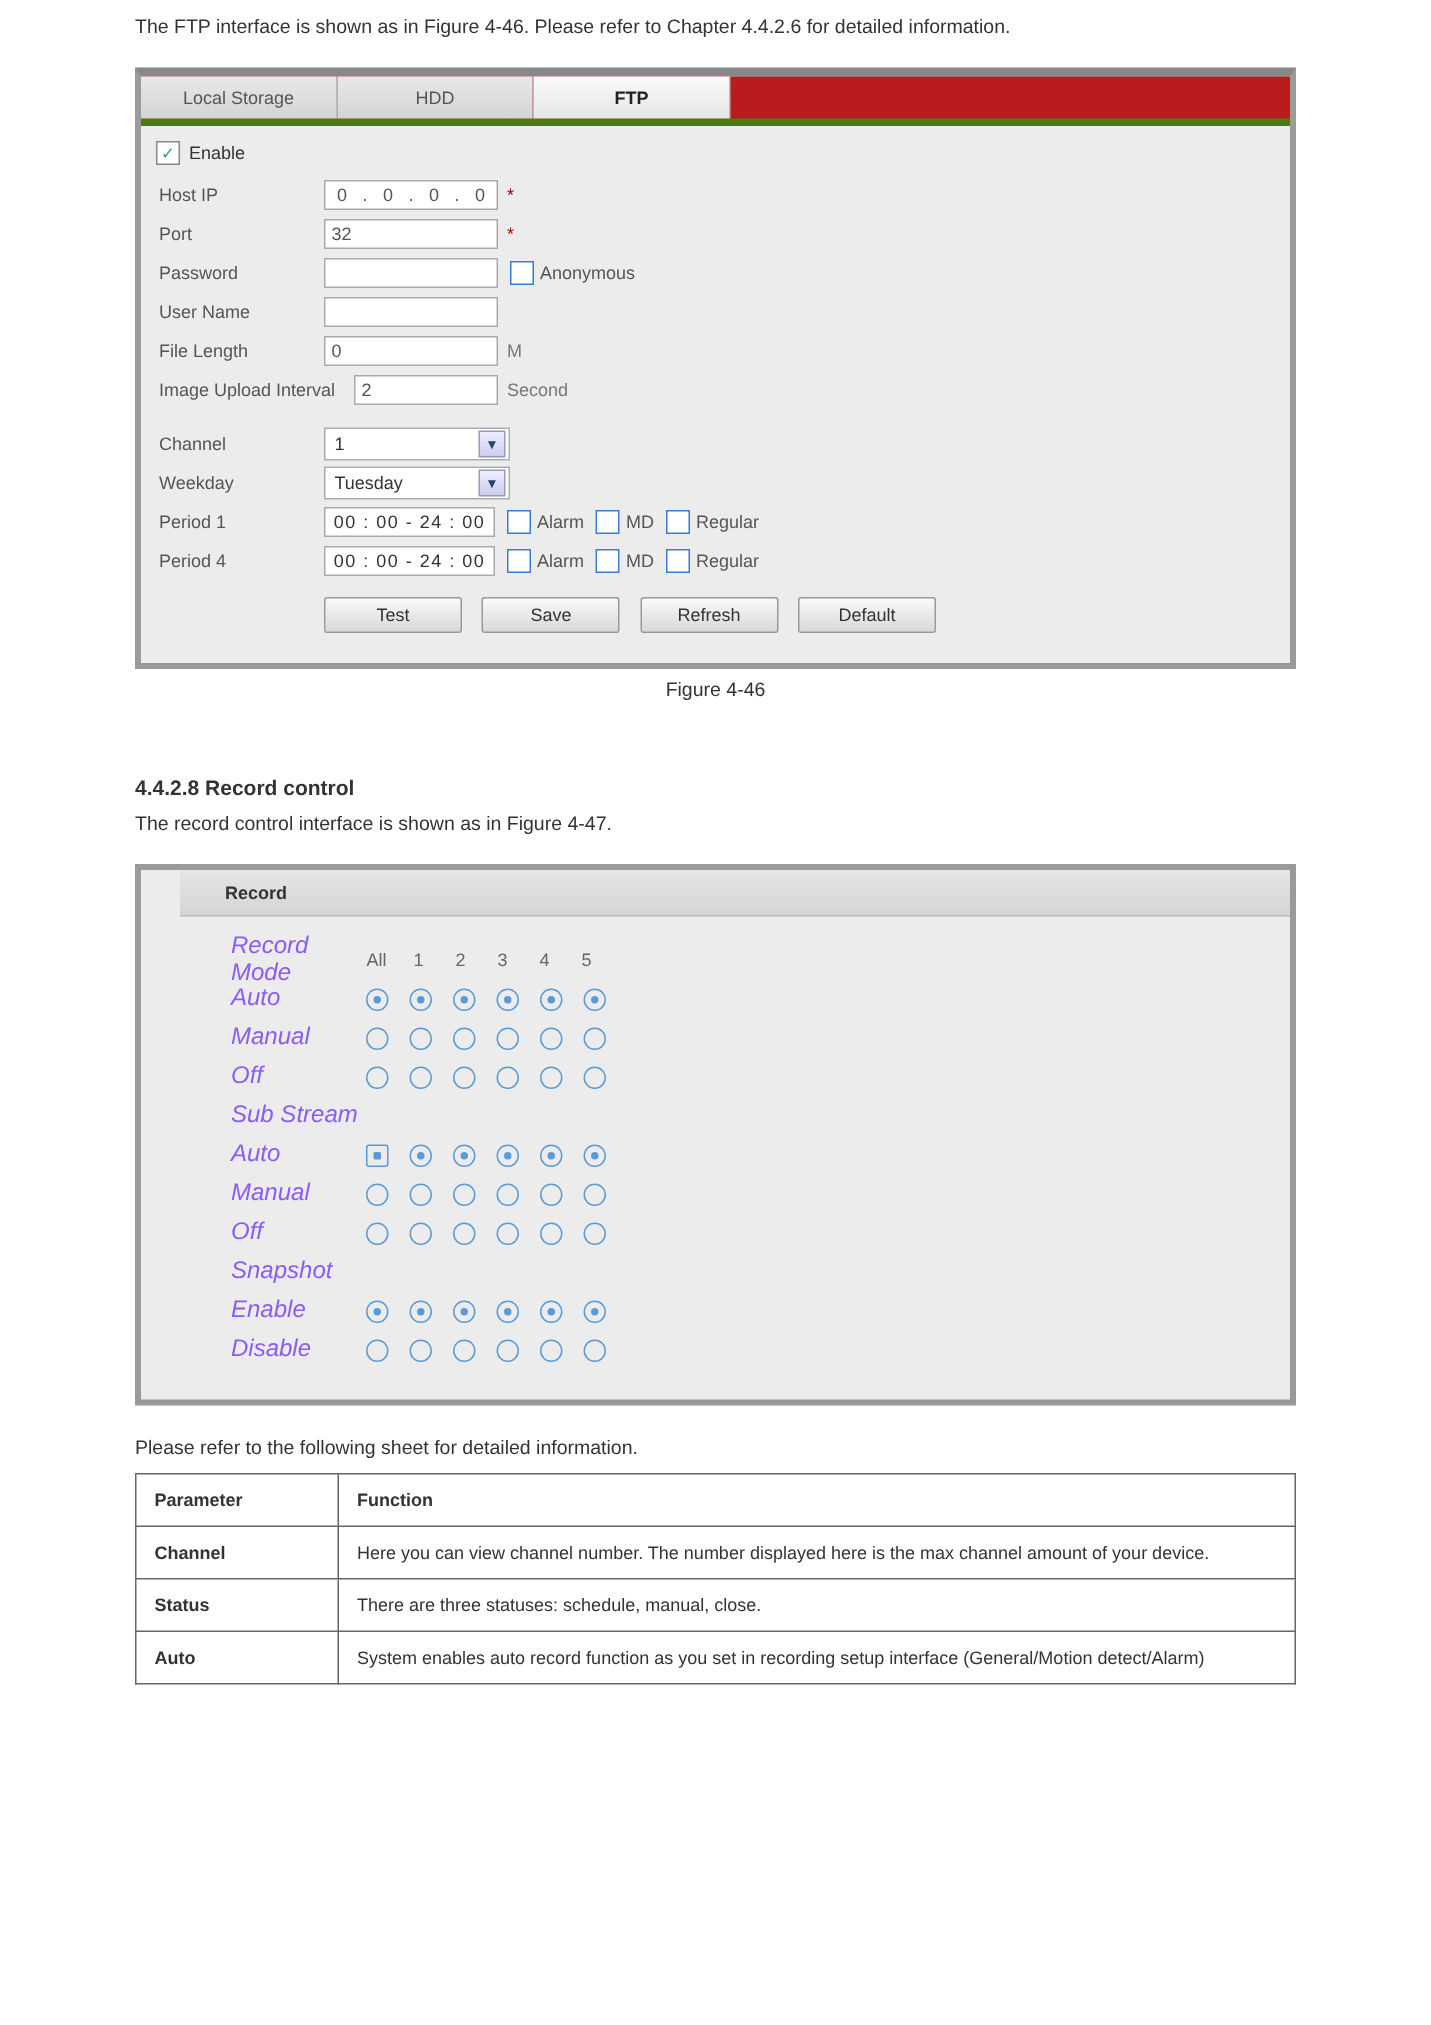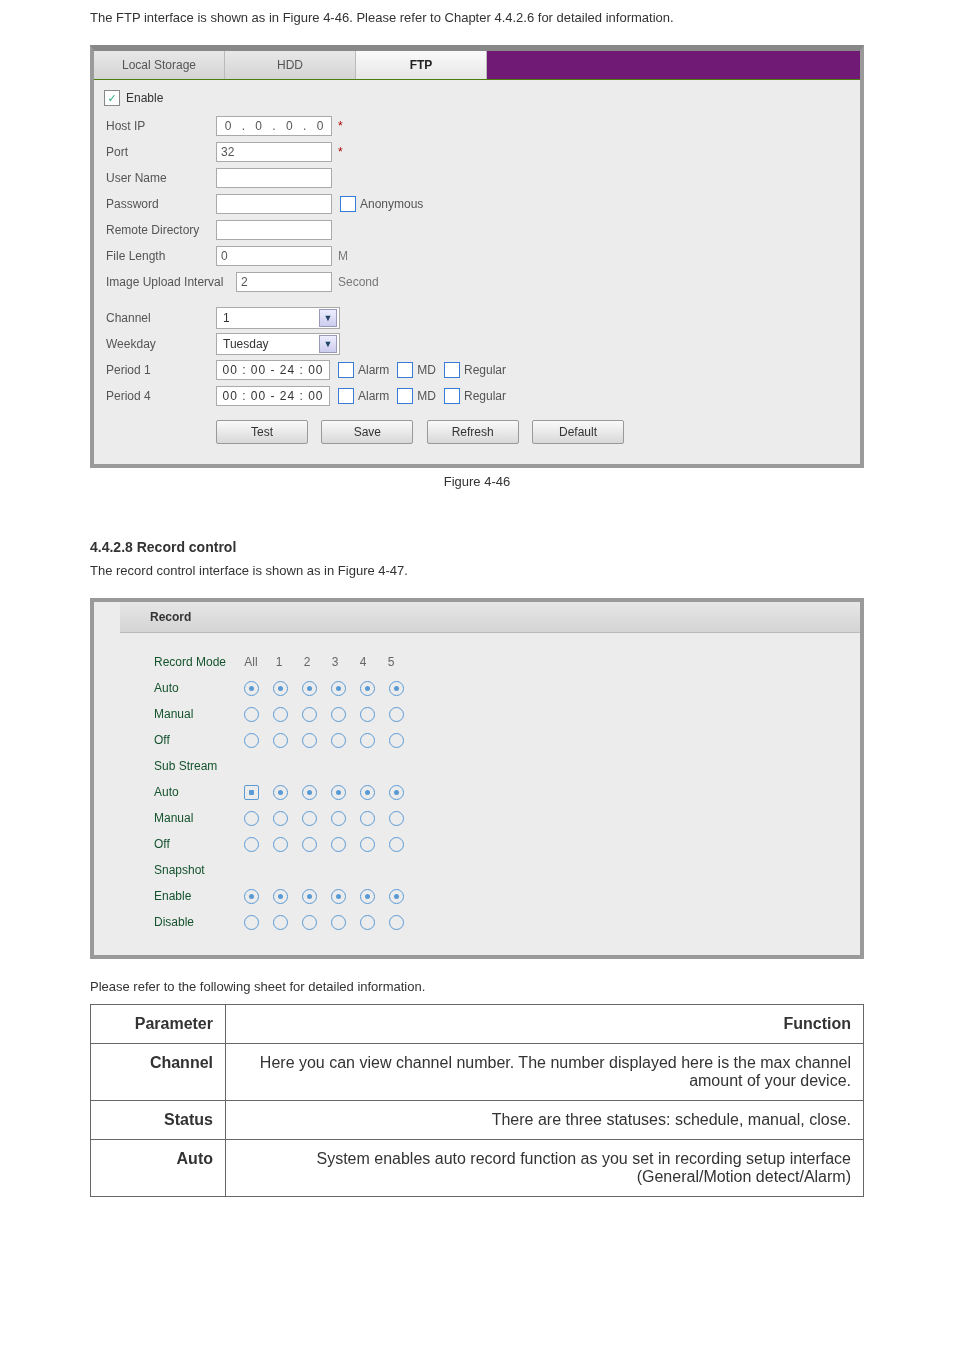--- a/index.html
+++ b/index.html
@@ -20,22 +20,22 @@
 }
 .panel {
   margin: 0 90px;
   border: 4px solid #9a9a9a;
   border-top: 6px solid #888;
   background: #ececec;
 }
 .tabs {
   display: flex;
   height: 28px;
-  background: #701a75;
-  border-bottom: 1px solid #4d7c0f;
+  background: #b91c1c;
+  border-bottom: 5px solid #4d7c0f;
   align-items: flex-end;
 }
 .tab {
   width: 130px;
   text-align: center;
   line-height: 28px;
   font-size: 12px;
   border-right: 1px solid #bbb;
   background: linear-gradient(#e8e8e8,#d4d4d4);
   color: #555;
@@ -178,22 +178,23 @@
 .record-body {
   padding: 16px 40px 20px 60px;
 }
 .rrow {
   display: flex;
   align-items: center;
   height: 26px;
 }
 .rrow .rlab {
   width: 90px;
-  color: #14532d;
-  font-size: 12px;
+  color: #8b5cf6;
+  font-size: 16px;
+  font-style: italic;
 }
 .rcols {
   display: flex;
   gap: 14px;
 }
 .rcol-head {
   width: 14px;
   text-align: center;
   color: #666;
   font-size: 12px;
@@ -220,22 +221,22 @@
 
 .desc2 { padding: 20px 90px 10px; font-size: 13px; }
 .tbl {
   margin: 0 90px 40px;
   border-collapse: collapse;
   width: calc(100% - 180px);
 }
 .tbl th, .tbl td {
   border: 1px solid #666;
   padding: 10px 12px;
-  font-size: 16px;
-  text-align: right;
+  font-size: 12px;
+  text-align: left;
   vertical-align: top;
 }
 .tbl th {
   background: #fff;
   font-weight: bold;
   width: 90px;
 }
 .tbl thead th { width: auto; }
 </style>
 </head>
@@ -267,35 +268,31 @@
       <span class="star">*</span>
     </div>
 
     <div class="row">
       <label class="lab">Port</label>
       <div class="txt">32</div>
       <span class="star">*</span>
     </div>
 
     <div class="row">
+      <label class="lab">Password</label>
+      <div class="txt"></div>
+      <span class="cbx blue"></span>
+      <span class="after-lbl">Anonymous</span>
+    </div>
+
+    <div class="row">
       <label class="lab">User Name</label>
       <div class="txt"></div>
     </div>
 
-    <div class="row">
-      <label class="lab">Password</label>
-      <div class="txt"></div>
-      <span class="cbx blue"></span>
-      <span class="after-lbl">Anonymous</span>
-    </div>
-
-    <div class="row">
-      <label class="lab">Remote Directory</label>
-      <div class="txt"></div>
-    </div>
 
     <div class="row">
       <label class="lab">File Length</label>
       <div class="txt">0</div>
       <span class="unit">M</span>
     </div>
 
     <div class="row">
       <label class="lab" style="width:130px">Image Upload Interval</label>
       <div class="txt" style="width:86px">2</div>

